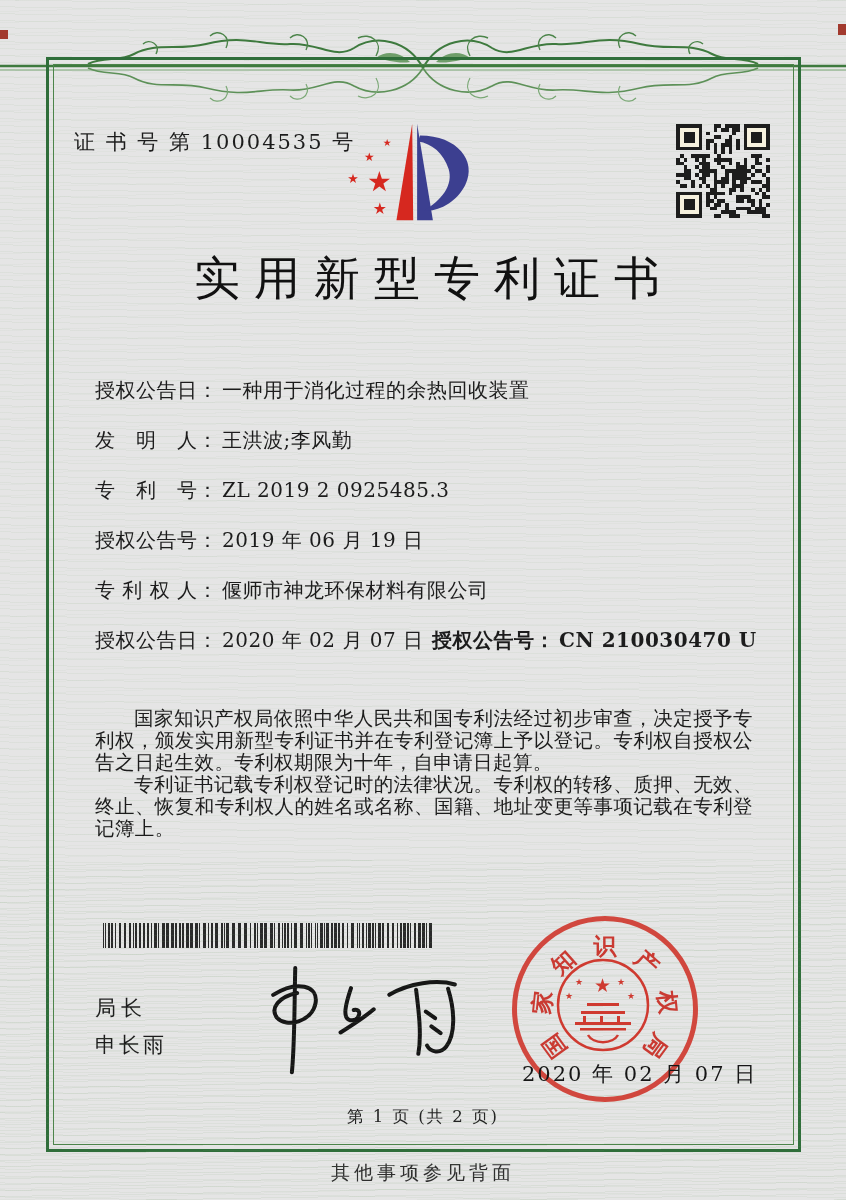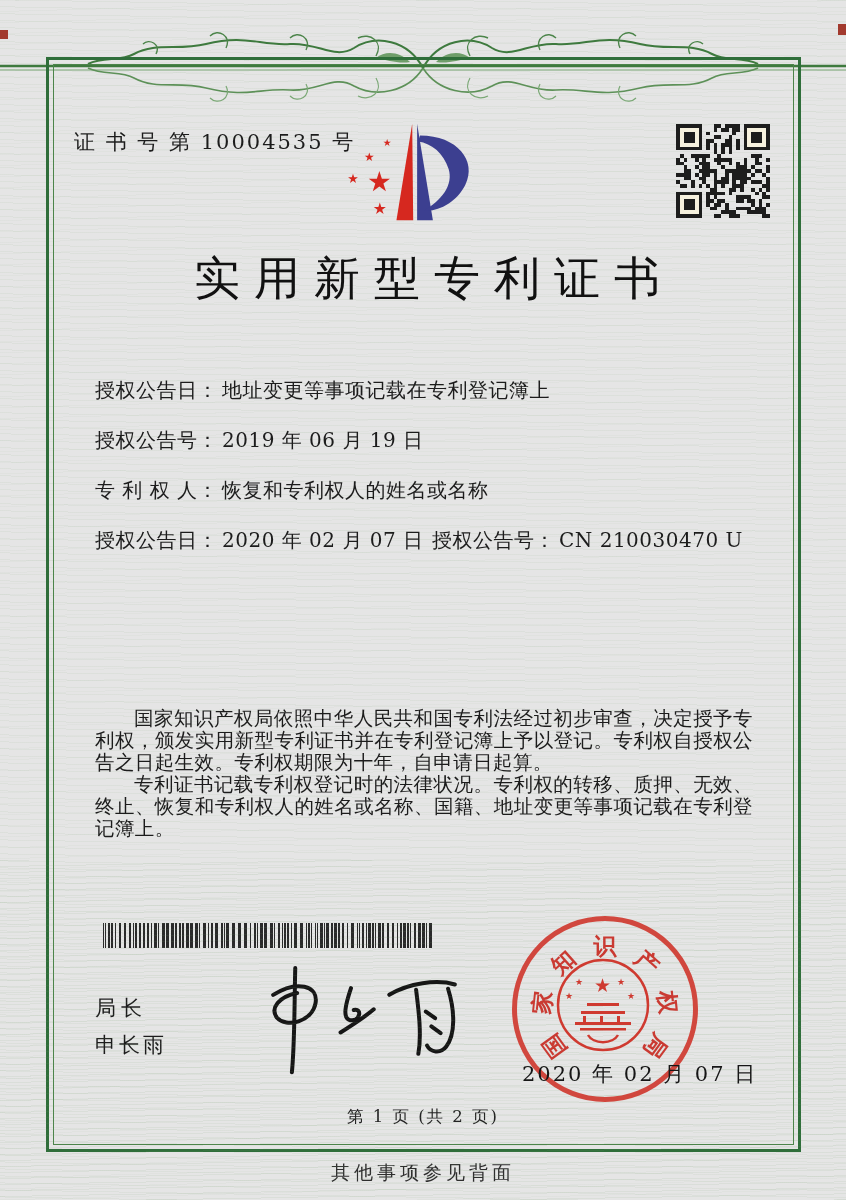--- a/index.html
+++ b/index.html
@@ -38,21 +38,21 @@
   .qr{position:absolute;left:676px;top:124px;width:94px;height:94px;}
   .title{
     position:absolute;left:0;right:0;top:248px;
     text-align:center;font-size:46px;font-weight:normal;
     letter-spacing:14px;padding-left:22px;color:#111;
   }
   .fields{position:absolute;left:95px;top:365px;width:660px;font-size:20px;}
   .field-row{position:relative;height:50px;line-height:50px;white-space:nowrap;}
   .f-label{white-space:pre;letter-spacing:0.5px;}
   .f-value{margin-left:4px;letter-spacing:0.5px;}
-  .grant-no{position:absolute;left:337px;top:0;}
+  .grant-no{position:absolute;left:337px;top:0;font-weight:bold;}
   .paragraphs{
     position:absolute;left:95px;top:708px;width:658px;
     font-size:19.5px;line-height:22px;letter-spacing:0.4px;
     text-align:justify;
   }
   .paragraphs p{margin:0;text-indent:2em;}
   .barcode{position:absolute;left:101px;top:922px;width:338px;height:28px;}
   .signer-title{position:absolute;left:95px;top:994px;font-size:21px;letter-spacing:5px;}
   .signer-name{position:absolute;left:95px;top:1031px;font-size:21px;letter-spacing:3px;}
   .signature{position:absolute;left:240px;top:958px;width:230px;height:118px;transform:rotate(-2deg);}
@@ -345,27 +345,33 @@
       <rect x="15" y="24" width="1" height="1" fill="#1d1d1d"></rect>
       <rect x="16" y="24" width="1" height="1" fill="#1d1d1d"></rect>
       <rect x="23" y="24" width="1" height="1" fill="#1d1d1d"></rect>
       <rect x="24" y="24" width="1" height="1" fill="#1d1d1d"></rect>
     </svg>
 
   <div class="title">实用新型专利证书</div>
 
   <div class="fields">
     <div class="field-row">
-      <span class="f-label">授权公告日：</span><span class="f-value">地址变更等事项记载在专利登记簿上</span>
+      <span class="f-label">授权公告日：</span><span class="f-value">一种用于消化过程的余热回收装置</span>
+    </div>
+    <div class="field-row">
+      <span class="f-label">发　明　人：</span><span class="f-value">王洪波;李风勤</span>
+    </div>
+    <div class="field-row">
+      <span class="f-label">专　利　号：</span><span class="f-value">ZL 2019 2 0925485.3</span>
     </div>
     <div class="field-row">
       <span class="f-label">授权公告号：</span><span class="f-value">2019 年 06 月 19 日</span>
     </div>
     <div class="field-row">
-      <span class="f-label">专 利 权 人：</span><span class="f-value">恢复和专利权人的姓名或名称</span>
+      <span class="f-label">专 利 权 人：</span><span class="f-value">偃师市神龙环保材料有限公司</span>
     </div>
     <div class="field-row">
       <span class="f-label">授权公告日：</span><span class="f-value">2020 年 02 月 07 日</span>
       <span class="grant-no">
         <span class="f-label">授权公告号：</span><span class="f-value">CN 210030470 U</span>
       </span>
     </div>
   </div>
 
   <div class="paragraphs">

